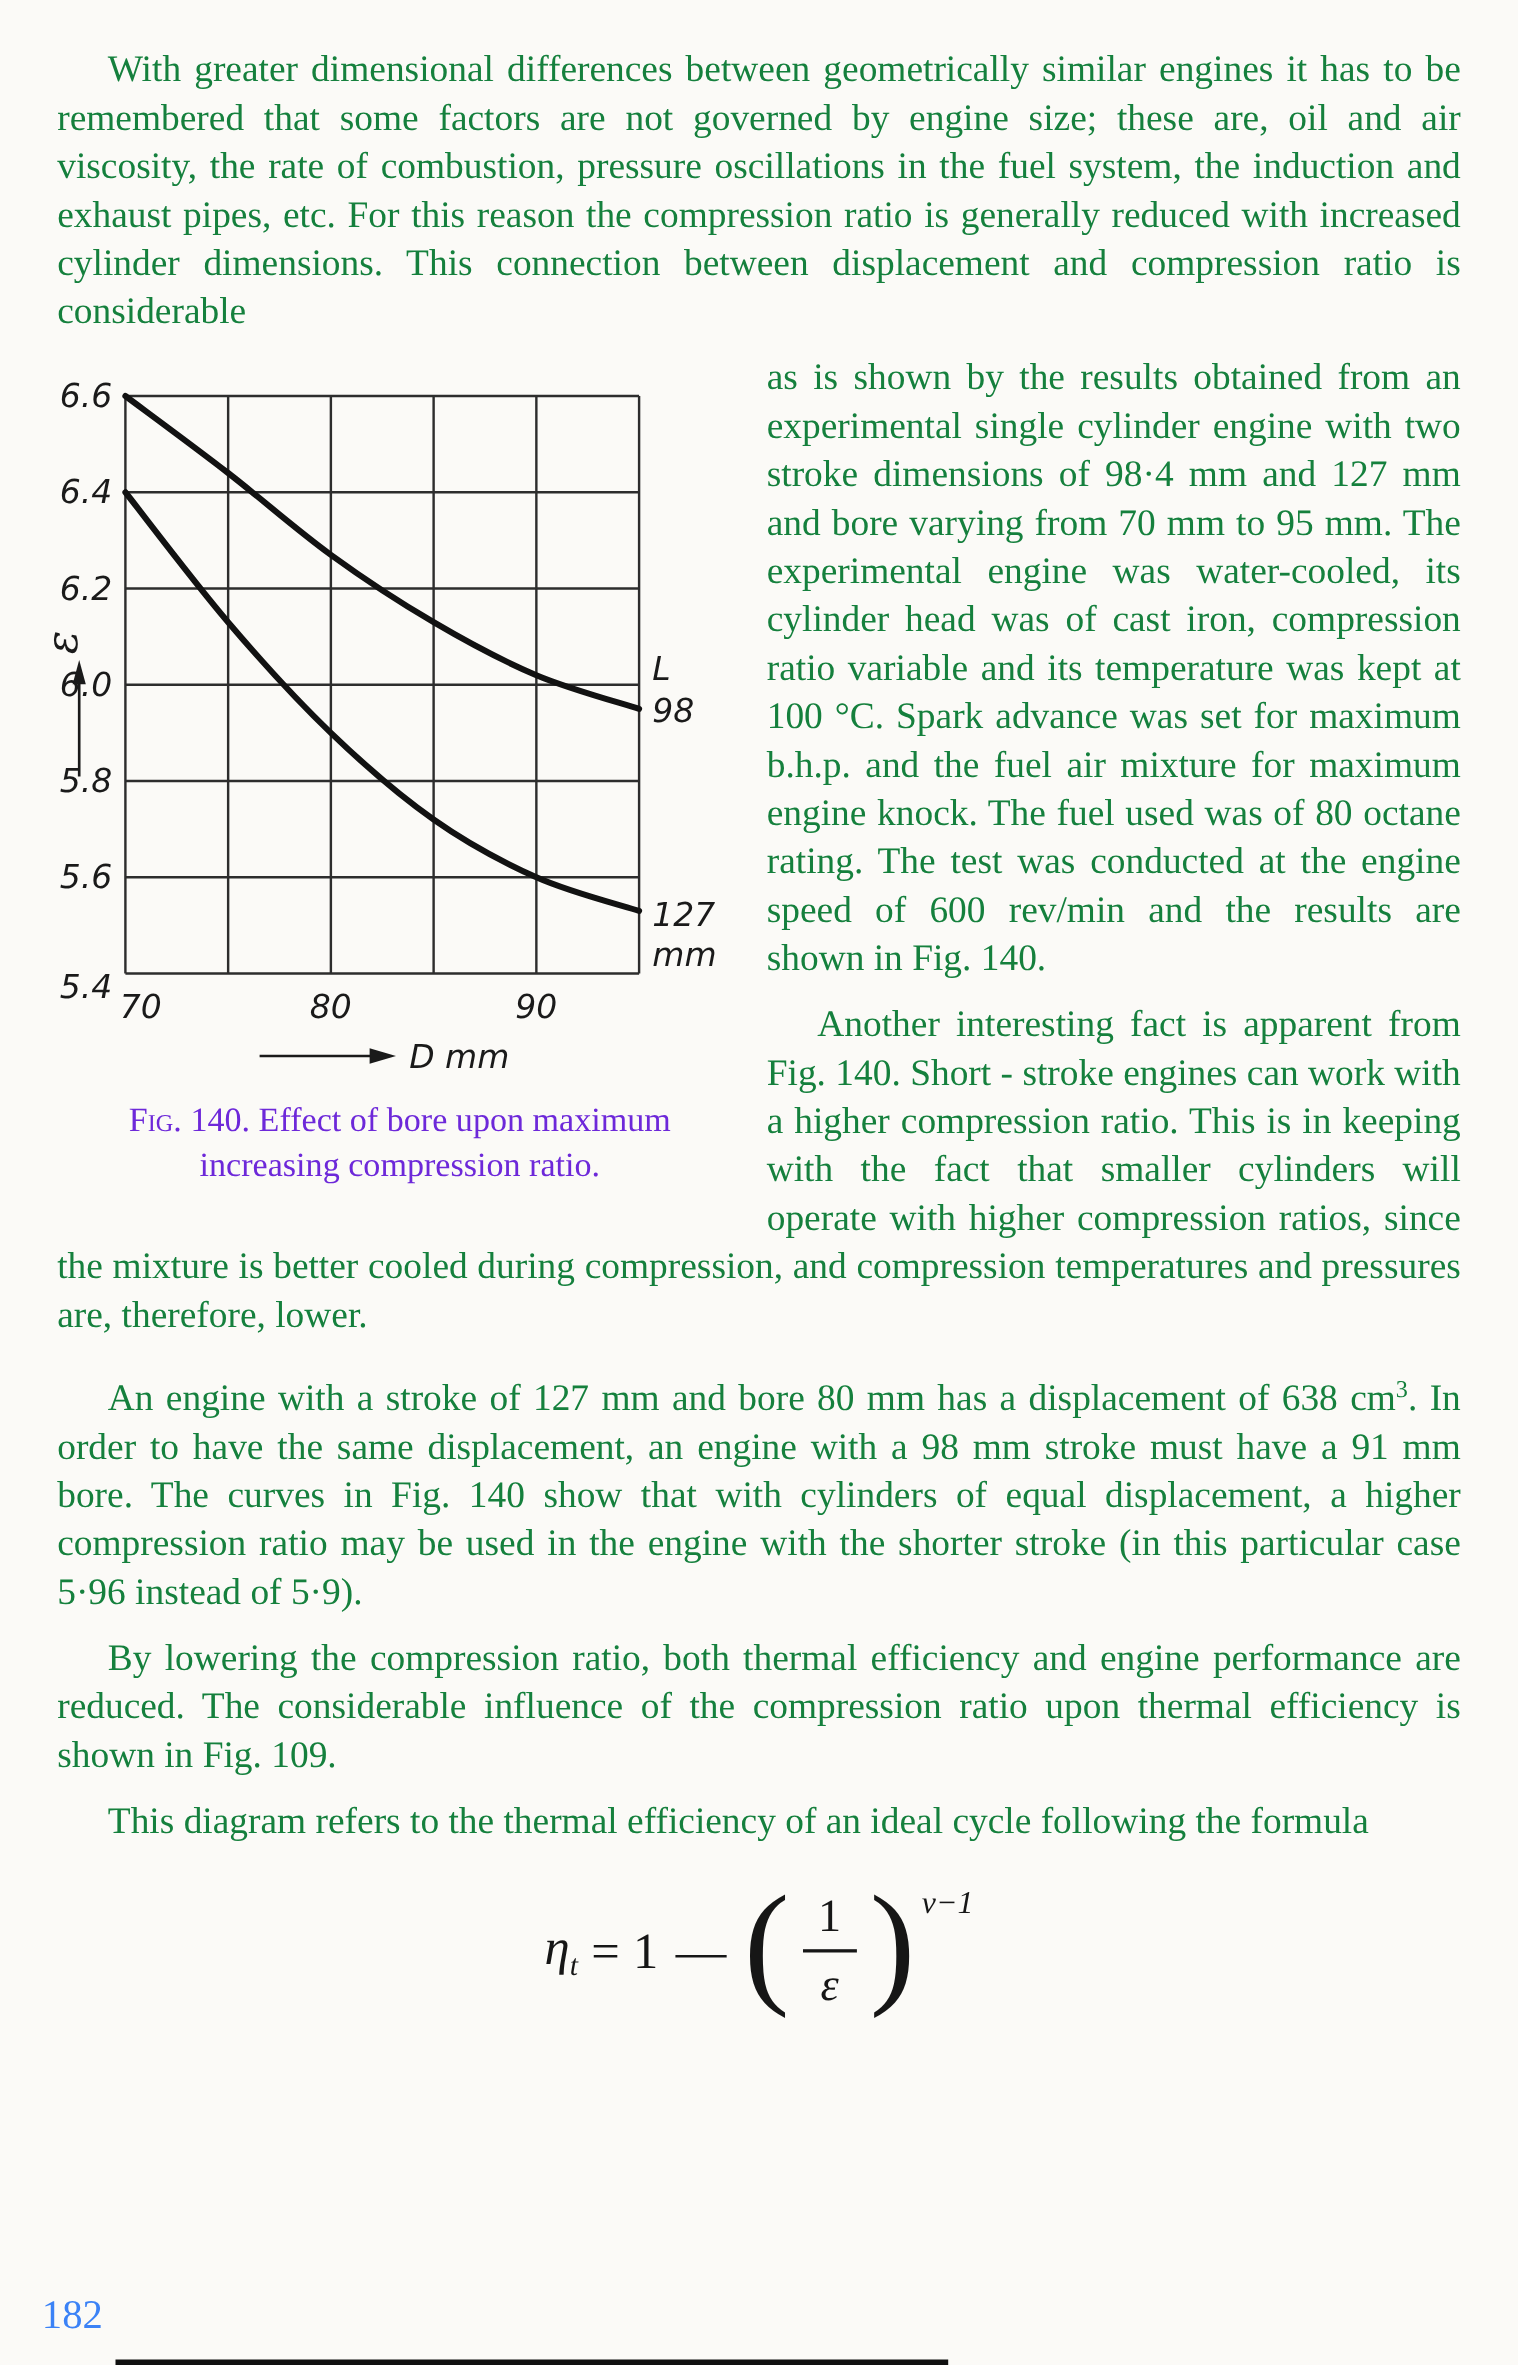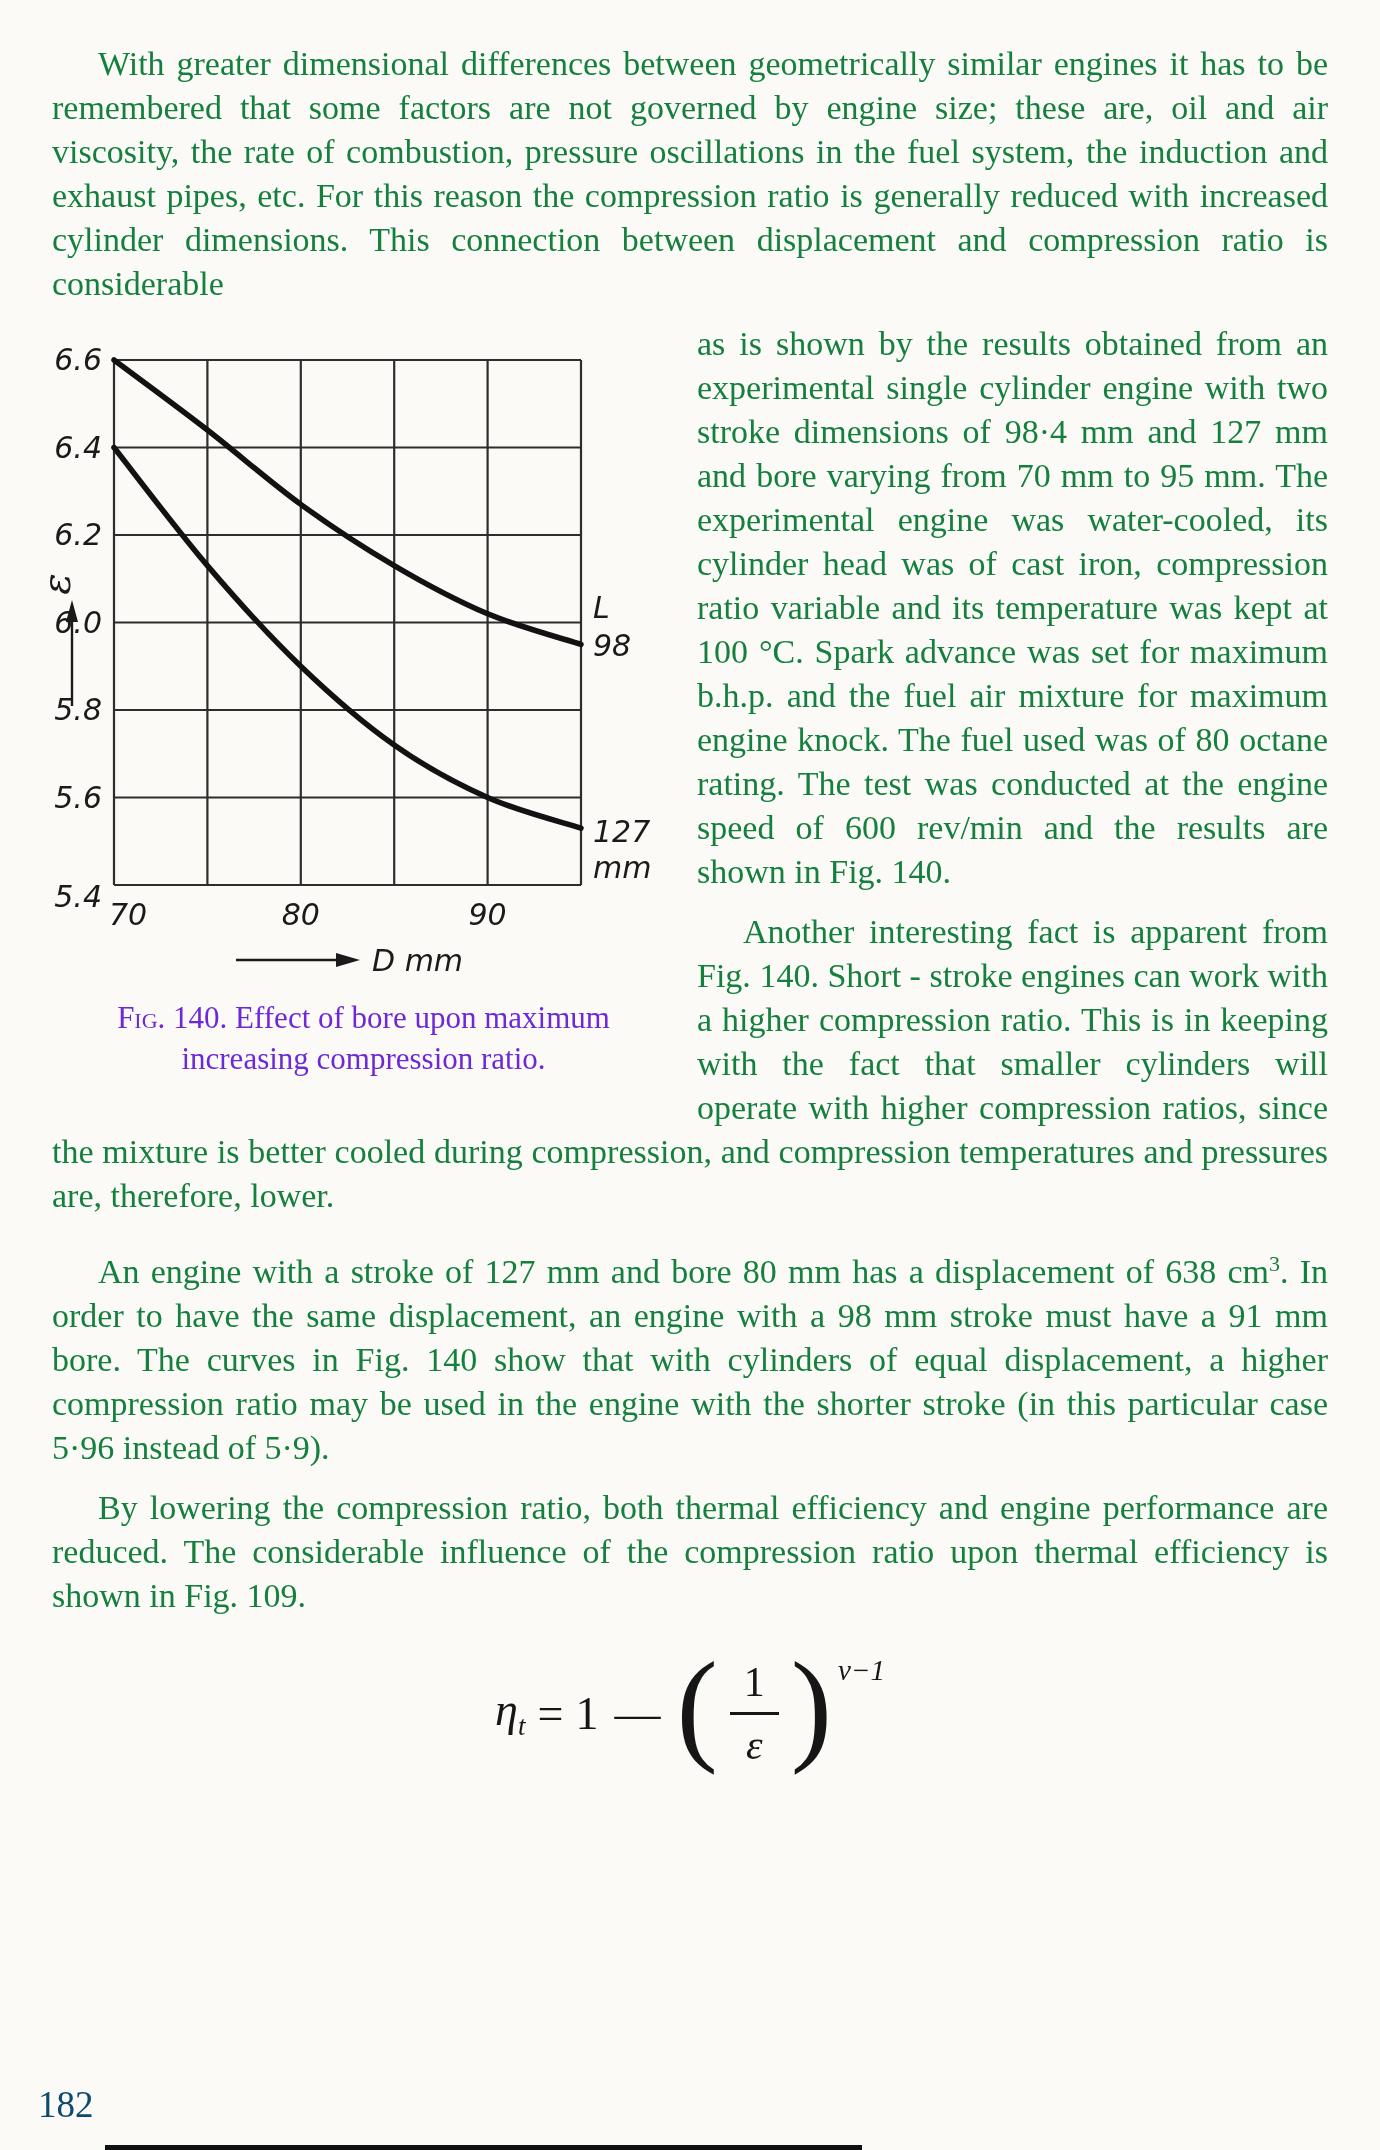--- a/index.html
+++ b/index.html
@@ -58,21 +58,21 @@
   .f-sub{font-size:27px;font-style:italic;}
   .f-minus{margin:0 4px;}
   .f-paren{font-size:124px;line-height:0;transform:translateY(-6px);font-weight:300;}
   .f-frac{display:inline-flex;flex-direction:column;align-items:center;font-size:42px;}
   .f-fracnum{padding:0 14px 6px 14px;border-bottom:3px solid #161616;}
   .f-fracden{padding-top:6px;}
   .f-exp{align-self:flex-start;font-size:29px;margin:16px 0 12px -6px;}
 
   .page-number{
     position:absolute;left:38px;bottom:24px;
-    font-size:37px;color:#0c4a6e;
+    font-size:37px;color:#3b82f6;
   }
   .scan-bar{
     position:absolute;left:105px;bottom:0;
     width:757px;height:5px;background:#101010;
   }
 </style>
 </head>
 <body>
 
 <div class="page">
@@ -127,20 +127,21 @@
 
     <p class="para">as is shown by the results obtained from an experimental single cylinder engine with two stroke dimensions of 98·4 mm and 127 mm and bore varying from 70 mm to 95 mm. The experimental engine was water-cooled, its cylinder head was of cast iron, compression ratio variable and its temperature was kept at 100 °C. Spark advance was set for maximum b.h.p. and the fuel air mixture for maximum engine knock. The fuel used was of 80 octane rating. The test was conducted at the engine speed of 600 rev/min and the results are shown in Fig. 140.</p>
 
     <p class="para indent">Another interesting fact is apparent from Fig. 140. Short - stroke engines can work with a higher compression ratio. This is in keeping with the fact that smaller cylinders will operate with higher compression ratios, since the mixture is better cooled during compression, and compression temperatures and pressures are, therefore, lower.</p>
   </div>
 
   <p class="para indent"><span>An engine with a stroke of 127 mm and bore 80 mm has a displacement of 638 cm</span><sup>3</sup><span>. In order to have the same displacement, an engine with a 98 mm stroke must have a 91 mm bore. The curves in Fig. 140 show that with cylinders of equal displacement, a higher compression ratio may be used in the engine with the shorter stroke (in this particular case 5·96 instead of 5·9).</span></p>
 
   <p class="para indent">By lowering the compression ratio, both thermal efficiency and engine performance are reduced. The considerable influence of the compression ratio upon thermal efficiency is shown in Fig. 109.</p>
 
+  <p class="para indent">This diagram refers to the thermal efficiency of an ideal cycle following the formula</p>
 
   <div class="formula">
     <span><span class="it">η</span><sub class="f-sub">t</sub></span>
     <span>=</span>
     <span>1</span>
     <span class="f-minus">—</span>
     <span class="f-paren">(</span>
     <span class="f-frac">
       <span class="f-fracnum">1</span>
       <span class="f-fracden it">ε</span>

